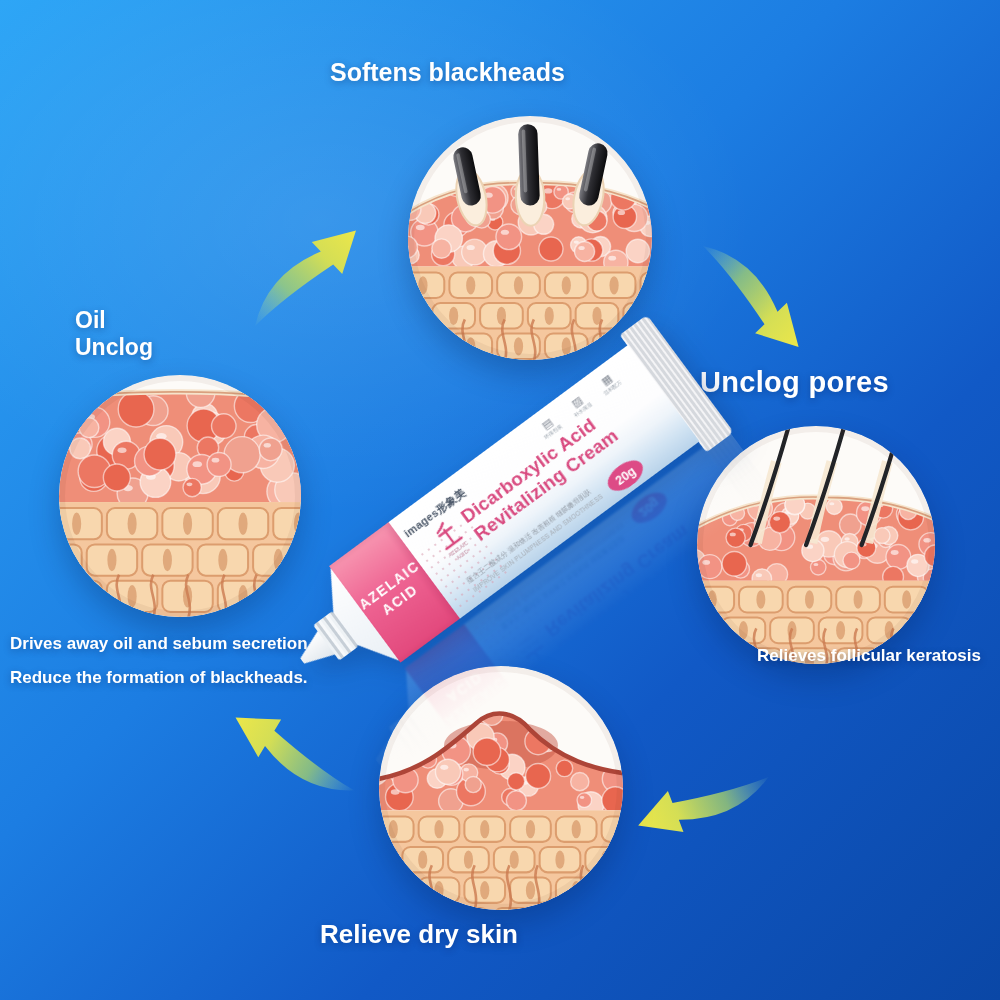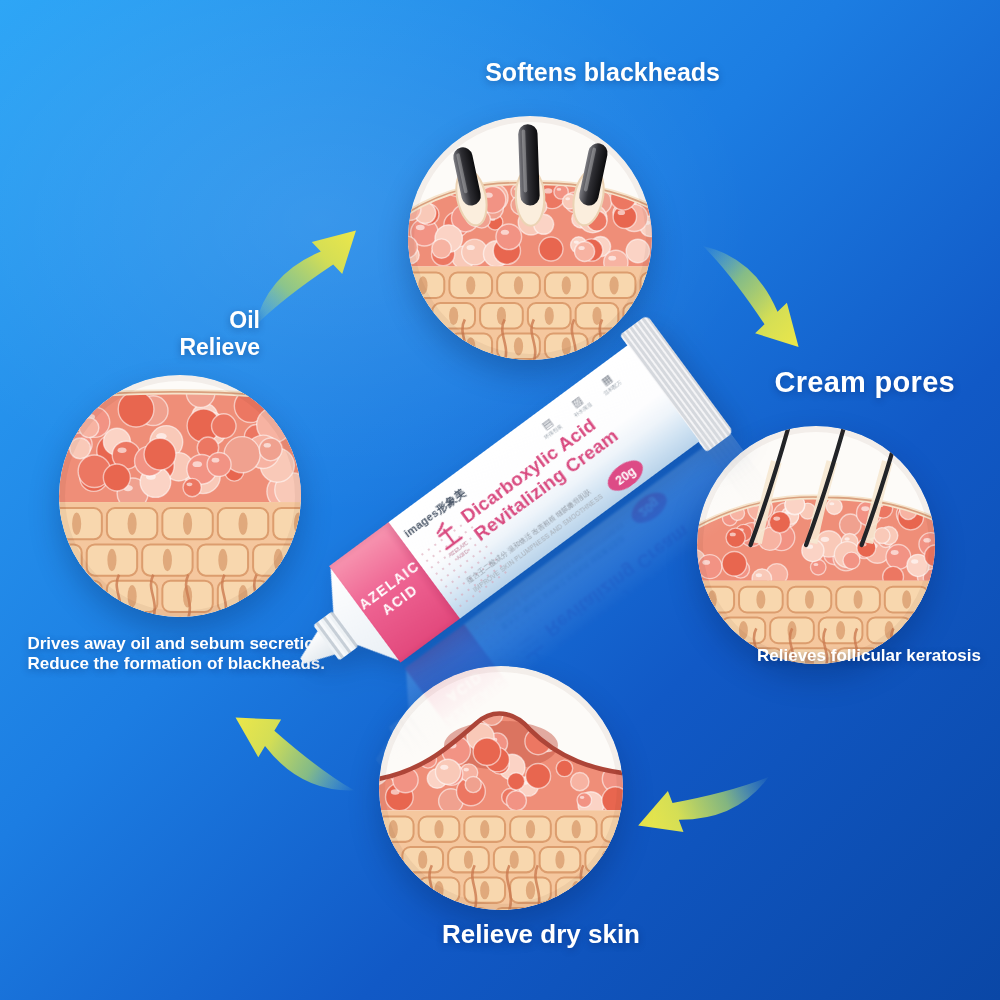--- a/index.html
+++ b/index.html
@@ -12,28 +12,28 @@
   .circle{position:absolute;border-radius:50%;overflow:hidden;z-index:2;
     box-shadow:0 14px 30px rgba(3,28,80,.28), inset 0 0 0 2px rgba(255,255,255,.28);}
   .circle svg{display:block;width:100%;height:100%;}
   .c-top{left:408px;top:116px;width:244px;height:244px;}
   .c-right{left:697px;top:426px;width:238px;height:238px;}
   .c-left{left:59px;top:375px;width:242px;height:242px;}
   .c-bottom{left:379px;top:666px;width:244px;height:244px;}
   
   .arrows{position:absolute;inset:0;z-index:1;pointer-events:none;}
   
-  .lbl{position:absolute;z-index:3;color:#fff;text-align:right;
+  .lbl{position:absolute;z-index:3;color:#fff;text-align:left;
     text-shadow:0 2px 7px rgba(2,25,80,.35);}
   .t-top{left:330px;top:58px;width:390px;font-size:25px;font-weight:700;}
   .t-right{left:700px;top:366px;width:255px;font-size:29px;font-weight:700;letter-spacing:.3px;}
   .t-left{left:75px;top:307px;width:185px;font-size:23px;font-weight:700;line-height:1.16;}
   .t-bottom{left:320px;top:919px;width:320px;font-size:26px;font-weight:700;}
   .d-left{left:10px;top:634px;width:315px;font-size:17px;font-weight:600;}
-  .d-left .line2{}
+  .d-left .line2{margin-top:14px;}
   .d-right{left:757px;top:645px;width:238px;font-size:17px;font-weight:700;line-height:1.33;text-align:left;}
   
   .tube-wrap{position:absolute;left:255px;top:443px;width:480px;height:150px;z-index:4;
     transform:rotate(-36.5deg);}
   .tube-core{position:absolute;inset:0;display:flex;align-items:center;
     filter:drop-shadow(2px 12px 14px rgba(8,35,90,.28));}
   .tip{width:30px;height:30px;flex:0 0 auto;background:linear-gradient(180deg,#ffffff,#dfe6ec);
     clip-path:polygon(0 40%,100% 2%,100% 98%,0 62%);}
   .neck{width:24px;height:44px;flex:0 0 auto;border-radius:3px;
     background:repeating-linear-gradient(90deg,#eef2f5 0 3px,#c7cfd7 3px 6px,#f7f9fb 6px 9px);}
@@ -722,24 +722,24 @@
           <path d="M 128.27187236119062,196 C 120.27187236119062,212 136.27187236119062,222 126.27187236119062,246" stroke="#cb7a50" stroke-width="2.6" fill="none" opacity="0.8"></path>
           <path d="M 156.17482648603618,196 C 148.17482648603618,212 164.17482648603618,222 154.17482648603618,246" stroke="#cb7a50" stroke-width="2.6" fill="none" opacity="0.8"></path>
           <path d="M 200.88948504906148,196 C 192.88948504906148,212 208.88948504906148,222 198.88948504906148,246" stroke="#cb7a50" stroke-width="2.6" fill="none" opacity="0.8"></path>
           <path d="M 227.9341047294438,196 C 219.9341047294438,212 235.9341047294438,222 225.9341047294438,246" stroke="#cb7a50" stroke-width="2.6" fill="none" opacity="0.8"></path>
           <circle cx="120" cy="120" r="117" fill="none" stroke="rgba(90,30,20,.06)" stroke-width="6"></circle>
         </g>
       </svg>
     </div>
 
   <div class="lbl t-top">Softens blackheads</div>
-  <div class="lbl t-right">Cream pores</div>
+  <div class="lbl t-right">Unclog pores</div>
   <div class="lbl t-left">
     <div>Oil</div>
-    <div>Relieve</div>
+    <div>Unclog</div>
   </div>
   <div class="lbl t-bottom">Relieve dry skin</div>
   <div class="lbl d-left">
     <div class="line1">Drives away oil and sebum secretion</div>
     <div class="line2">Reduce the formation of blackheads.</div>
   </div>
   <div class="lbl d-right">
     <div>Relieves follicular keratosis</div>
   </div>
 

